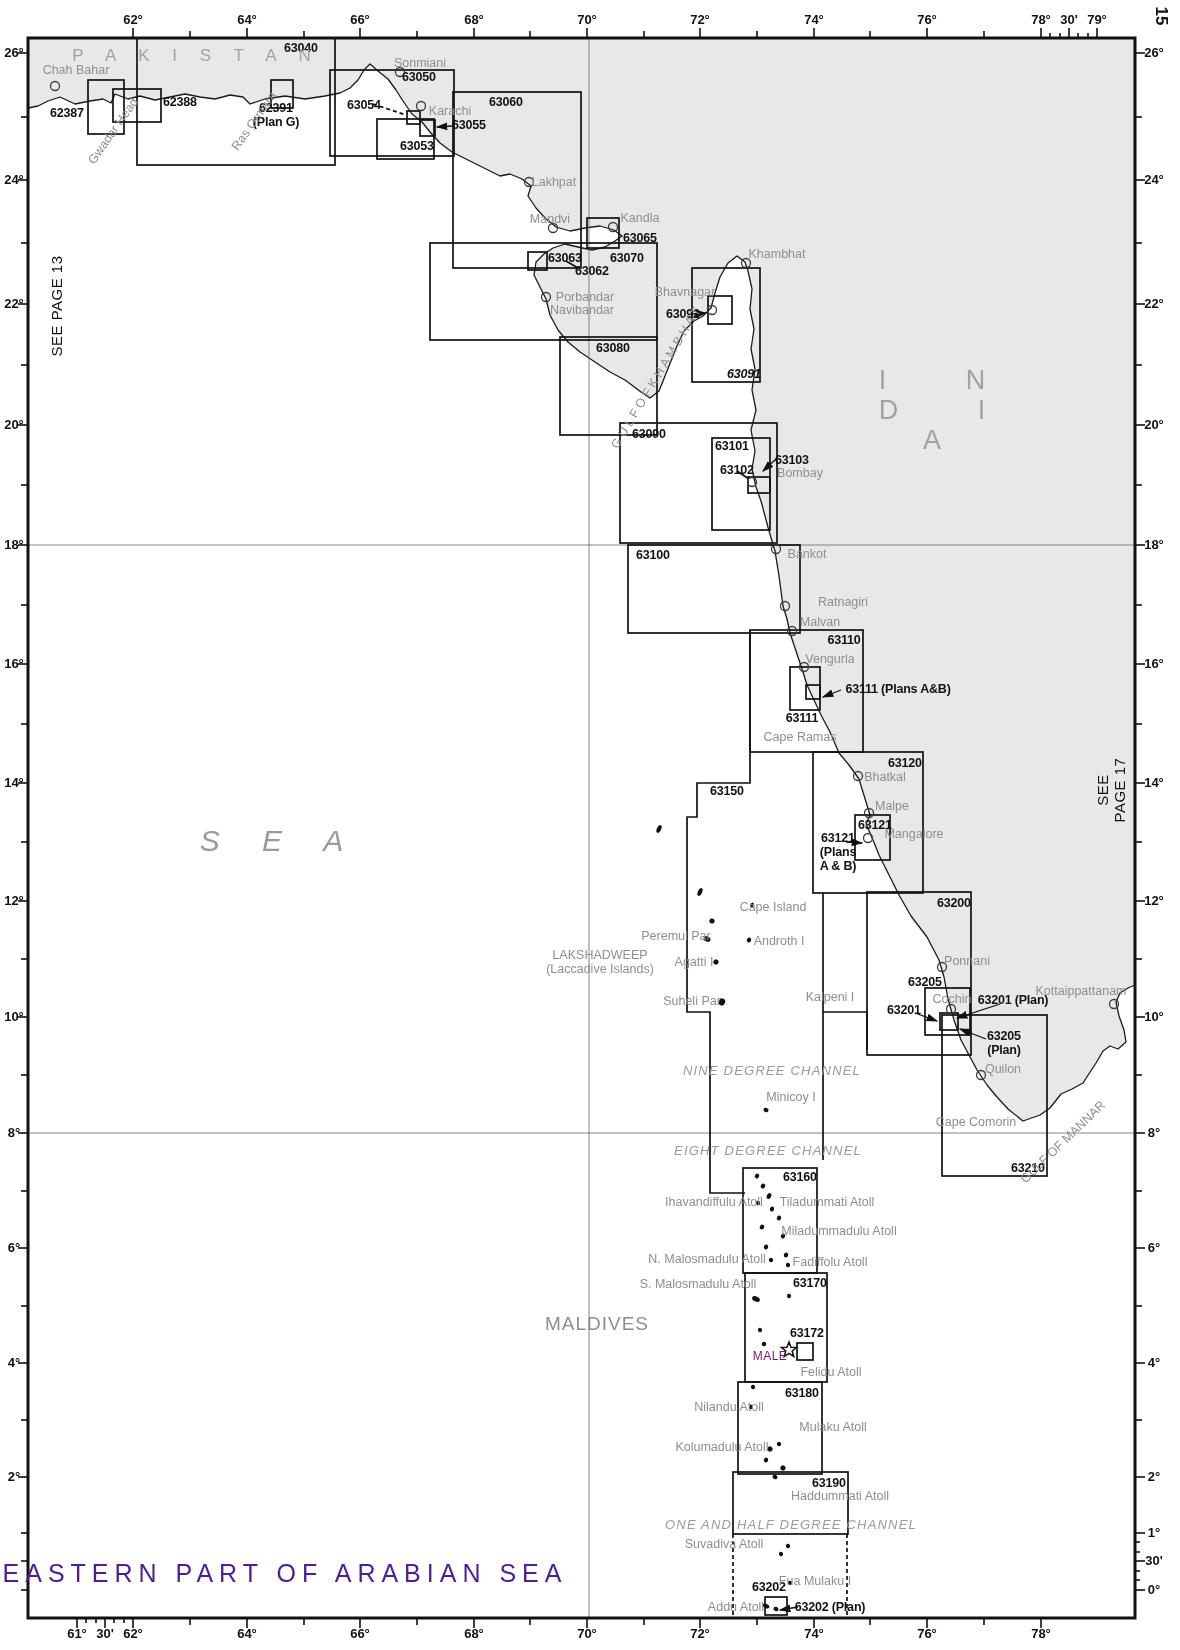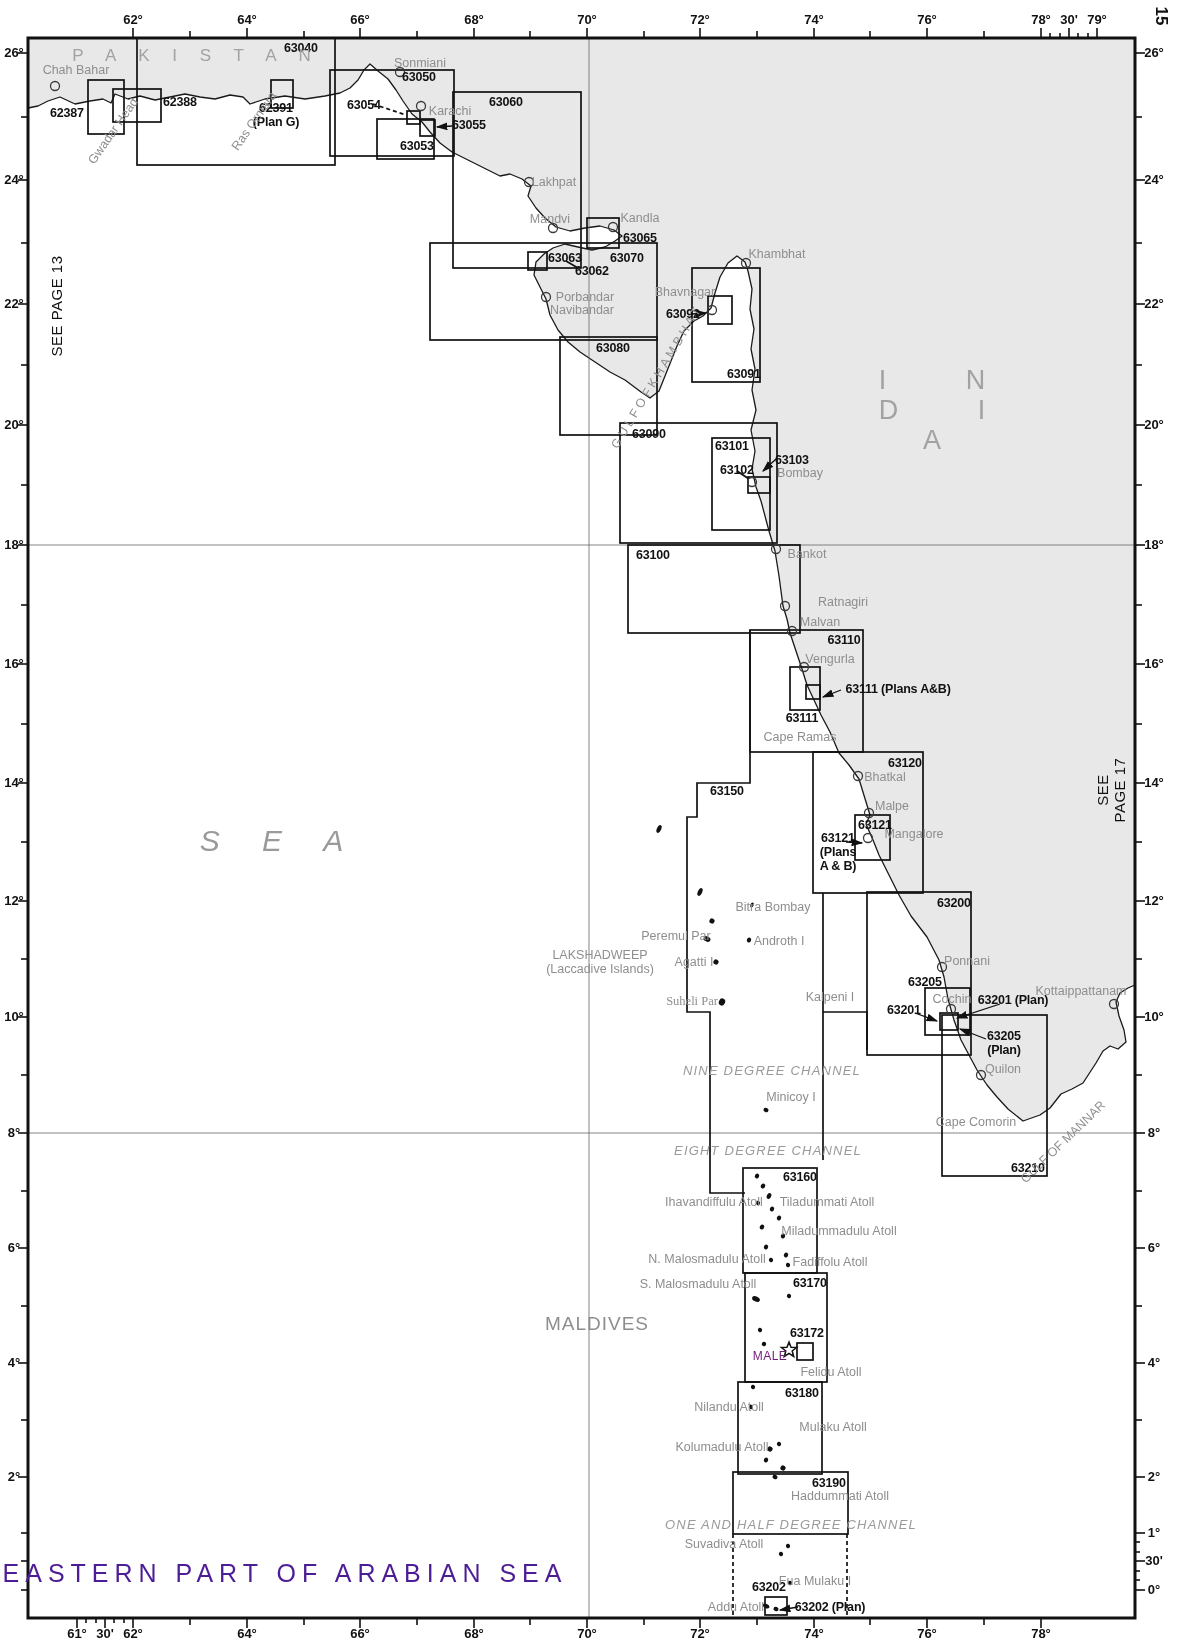--- a/index.html
+++ b/index.html
@@ -263,21 +263,21 @@
       <div class="lbl chart-num" style="left: 419px; top: 77px;">63050</div>
       <div class="lbl chart-num" style="left: 364px; top: 105px;">63054</div>
       <div class="lbl chart-num" style="left: 417px; top: 146px;">63053</div>
       <div class="lbl chart-num" style="left: 469px; top: 125px;">63055</div>
       <div class="lbl chart-num" style="left: 506px; top: 102px;">63060</div>
       <div class="lbl chart-num" style="left: 640px; top: 238px;">63065</div>
       <div class="lbl chart-num" style="left: 627px; top: 258px;">63070</div>
       <div class="lbl chart-num" style="left: 565px; top: 258px;">63063</div>
       <div class="lbl chart-num" style="left: 592px; top: 271px;">63062</div>
       <div class="lbl chart-num" style="left: 613px; top: 348px;">63080</div>
-      <div class="lbl chart-num" style="left: 744px; top: 374px;">63091</div>
+      <div class="lbl chart-num" style="left: 744px; top: 374px; font-style: italic;">63091</div>
       <div class="lbl chart-num" style="left: 683px; top: 314px;">63092</div>
       <div class="lbl chart-num" style="left: 649px; top: 434px;">63090</div>
       <div class="lbl chart-num" style="left: 732px; top: 446px;">63101</div>
       <div class="lbl chart-num" style="left: 737px; top: 470px;">63102</div>
       <div class="lbl chart-num" style="left: 792px; top: 460px;">63103</div>
       <div class="lbl chart-num" style="left: 653px; top: 555px;">63100</div>
       <div class="lbl chart-num" style="left: 844px; top: 640px;">63110</div>
       <div class="lbl chart-num" style="left: 802px; top: 718px;">63111</div>
       <div class="lbl chart-num" style="left: 898px; top: 689px;">63111 (Plans A&amp;B)</div>
       <div class="lbl chart-num" style="left: 727px; top: 791px;">63150</div>
@@ -319,23 +319,23 @@
       <div class="lbl place" style="left: 885px; top: 777px;">Bhatkal</div>
       <div class="lbl place" style="left: 892px; top: 806px;">Malpe</div>
       <div class="lbl place" style="left: 914px; top: 834px;">Mangalore</div>
       <div class="lbl place" style="left: 967px; top: 961px;">Ponnani</div>
       <div class="lbl place" style="left: 952px; top: 999px;">Cochin</div>
       <div class="lbl place" style="left: 1081px; top: 991px;">Kottaippattanam</div>
       <div class="lbl place" style="left: 1003px; top: 1069px;">Quilon</div>
       <div class="lbl place" style="left: 976px; top: 1122px;">Cape Comorin</div>
       <div class="lbl place" style="left: 676px; top: 936px;">Peremul Par</div>
       <div class="lbl place" style="left: 694px; top: 962px;">Agatti I</div>
-      <div class="lbl place" style="left: 773px; top: 907px;">Bitra Bombay</div>
+      <div class="lbl place" style="left: 773px; top: 907px;">Cape Island</div>
       <div class="lbl place" style="left: 779px; top: 941px;">Androth I</div>
-      <div class="lbl place" style="left: 692px; top: 1001px; font-family: Liberation Serif, serif;">Suheli Par</div>
+      <div class="lbl place" style="left: 692px; top: 1001px;">Suheli Par</div>
       <div class="lbl place" style="left: 830px; top: 997px;">Kalpeni I</div>
       <div class="lbl place" style="left: 791px; top: 1097px;">Minicoy I</div>
       <div class="lbl place" style="left: 600px; top: 962px;">LAKSHADWEEP
 (Laccadive Islands)</div>
       <div class="lbl place" style="left: 714px; top: 1202px;">Ihavandiffulu Atoll</div>
       <div class="lbl place" style="left: 827px; top: 1202px;">Tiladummati Atoll</div>
       <div class="lbl place" style="left: 839px; top: 1231px;">Miladummadulu Atoll</div>
       <div class="lbl place" style="left: 707px; top: 1259px;">N. Malosmadulu Atoll</div>
       <div class="lbl place" style="left: 830px; top: 1262px;">Fadiffolu Atoll</div>
       <div class="lbl place" style="left: 698px; top: 1284px;">S. Malosmadulu Atoll</div>

